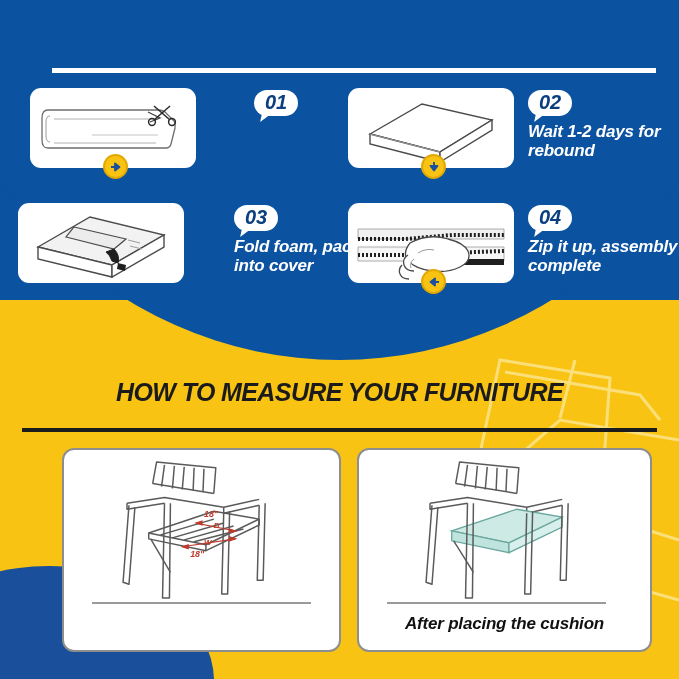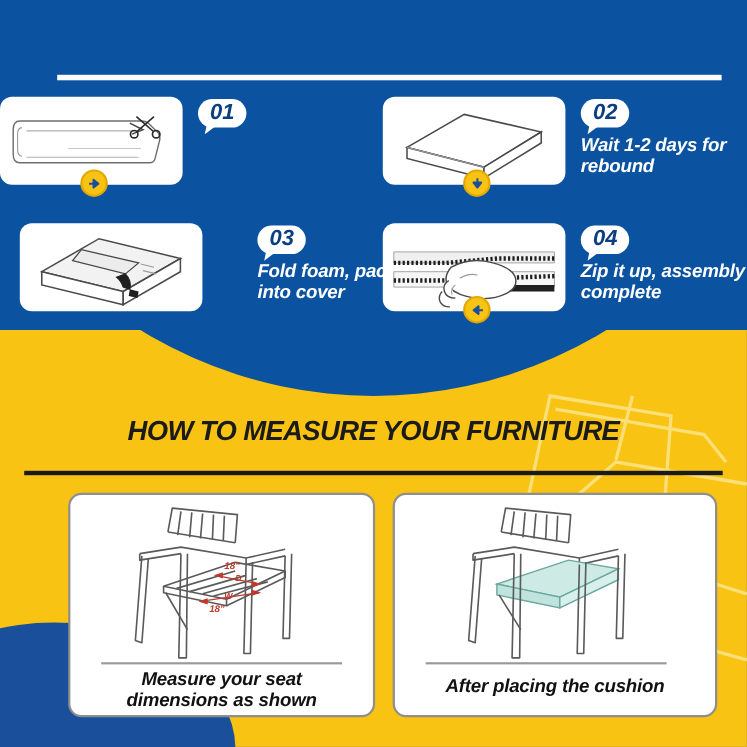--- a/index.html
+++ b/index.html
@@ -133,21 +133,21 @@
   </svg>
 
   <div class="blue-corner"></div>
 
   <div class="blue-curve"></div>
 
   <div class="header-rule"></div>
 
   <div class="steps">
 
-    <div class="step" style="left:0;top:0px;">
+    <div class="step" style="left:30px;top:0px;gap:44px;">
       <div class="step-card">
         <div class="art">
           <svg viewBox="0 0 166 80">
             <path d="M18 22 q-6 0 -6 8 l0 22 q0 8 6 8 l118 0 q4 0 5 -4 l4 -16 q1 -4 -1 -7 l-9 -9 q-3 -2 -6 -2 Z" fill="#fff" stroke="#6e6e6e" stroke-width="1.3"></path>
             <path d="M20 28 q-4 0 -4 6 l0 14 q0 6 4 6" fill="none" stroke="#9a9a9a" stroke-width="1"></path>
             <line x1="24" y1="31" x2="128" y2="31" stroke="#b0b0b0" stroke-width="1"></line>
             <line x1="24" y1="55" x2="126" y2="55" stroke="#b0b0b0" stroke-width="1"></line>
             <line x1="62" y1="47" x2="128" y2="47" stroke="#c4c4c4" stroke-width="1"></line>
             <path d="M118 24 l12 6 l-10 4" fill="none" stroke="#444" stroke-width="1.3"></path>
             <g stroke="#2b2b2b" stroke-width="1.5" fill="none">
@@ -288,24 +288,20 @@
             <path d="M118 94 l6 -2 l0 4 Z"></path>
             <path d="M172 86 l-6 -2 l0 4 Z"></path>
             <text x="140" y="64" font-size="9" font-style="italic" font-weight="bold" stroke="none">18"</text>
             <text x="150" y="75" font-size="8" font-style="italic" font-weight="bold" stroke="none">D</text>
             <text x="140" y="92" font-size="8" font-style="italic" font-weight="bold" stroke="none">W</text>
             <text x="126" y="104" font-size="9" font-style="italic" font-weight="bold" stroke="none">18"</text>
           </g>
         </svg>
       </div>
       <div class="m-rule"></div>
-      <div class="m-cap">
-        <span>Measure your seat</span><br>
-        <span>dimensions as shown</span>
-      </div>
     </div>
 
     <div class="m-card right">
       <div class="m-art">
         <svg viewBox="0 0 275 150">
           <g fill="none" stroke="#5a5a5a" stroke-width="1.5" stroke-linejoin="round">
             <path d="M88 30 L92 8 L152 14 L150 40"></path>
             <path d="M88 30 L150 40"></path>
             <line x1="100" y1="11" x2="97" y2="33"></line>
             <line x1="110" y1="12" x2="108" y2="35"></line>

